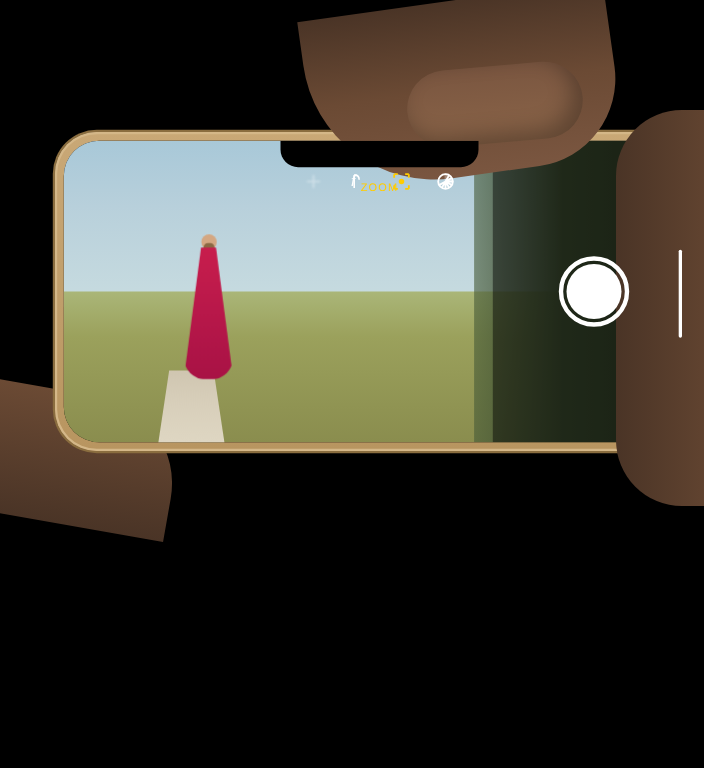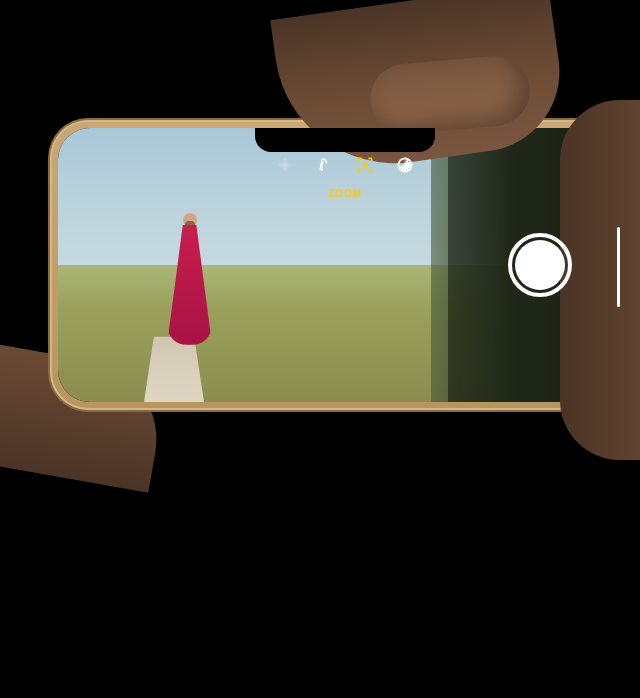--- a/index.html
+++ b/index.html
@@ -161,26 +161,26 @@
       display: flex;
       align-items: center;
       justify-content: center;
       color: #fff;
     }
     .camera-topbar .icon-btn.active { color: #ffcc00; }
     .camera-topbar .icon-btn.dim { opacity: 0.4; filter: blur(1px); }
 
     .zoom-label {
       position: absolute;
-      top: 60px;
+      top: 38px;
       left: 50%;
       transform: translateX(-50%);
       color: #ffcc00;
       font-size: 10px;
-      font-weight: 700;
+      font-weight: 400;
       letter-spacing: 1px;
       z-index: 5;
     }
 
     
     .shutter-ring {
       position: absolute;
       right: 60px;
       top: 50%;
       transform: translateY(-50%);

